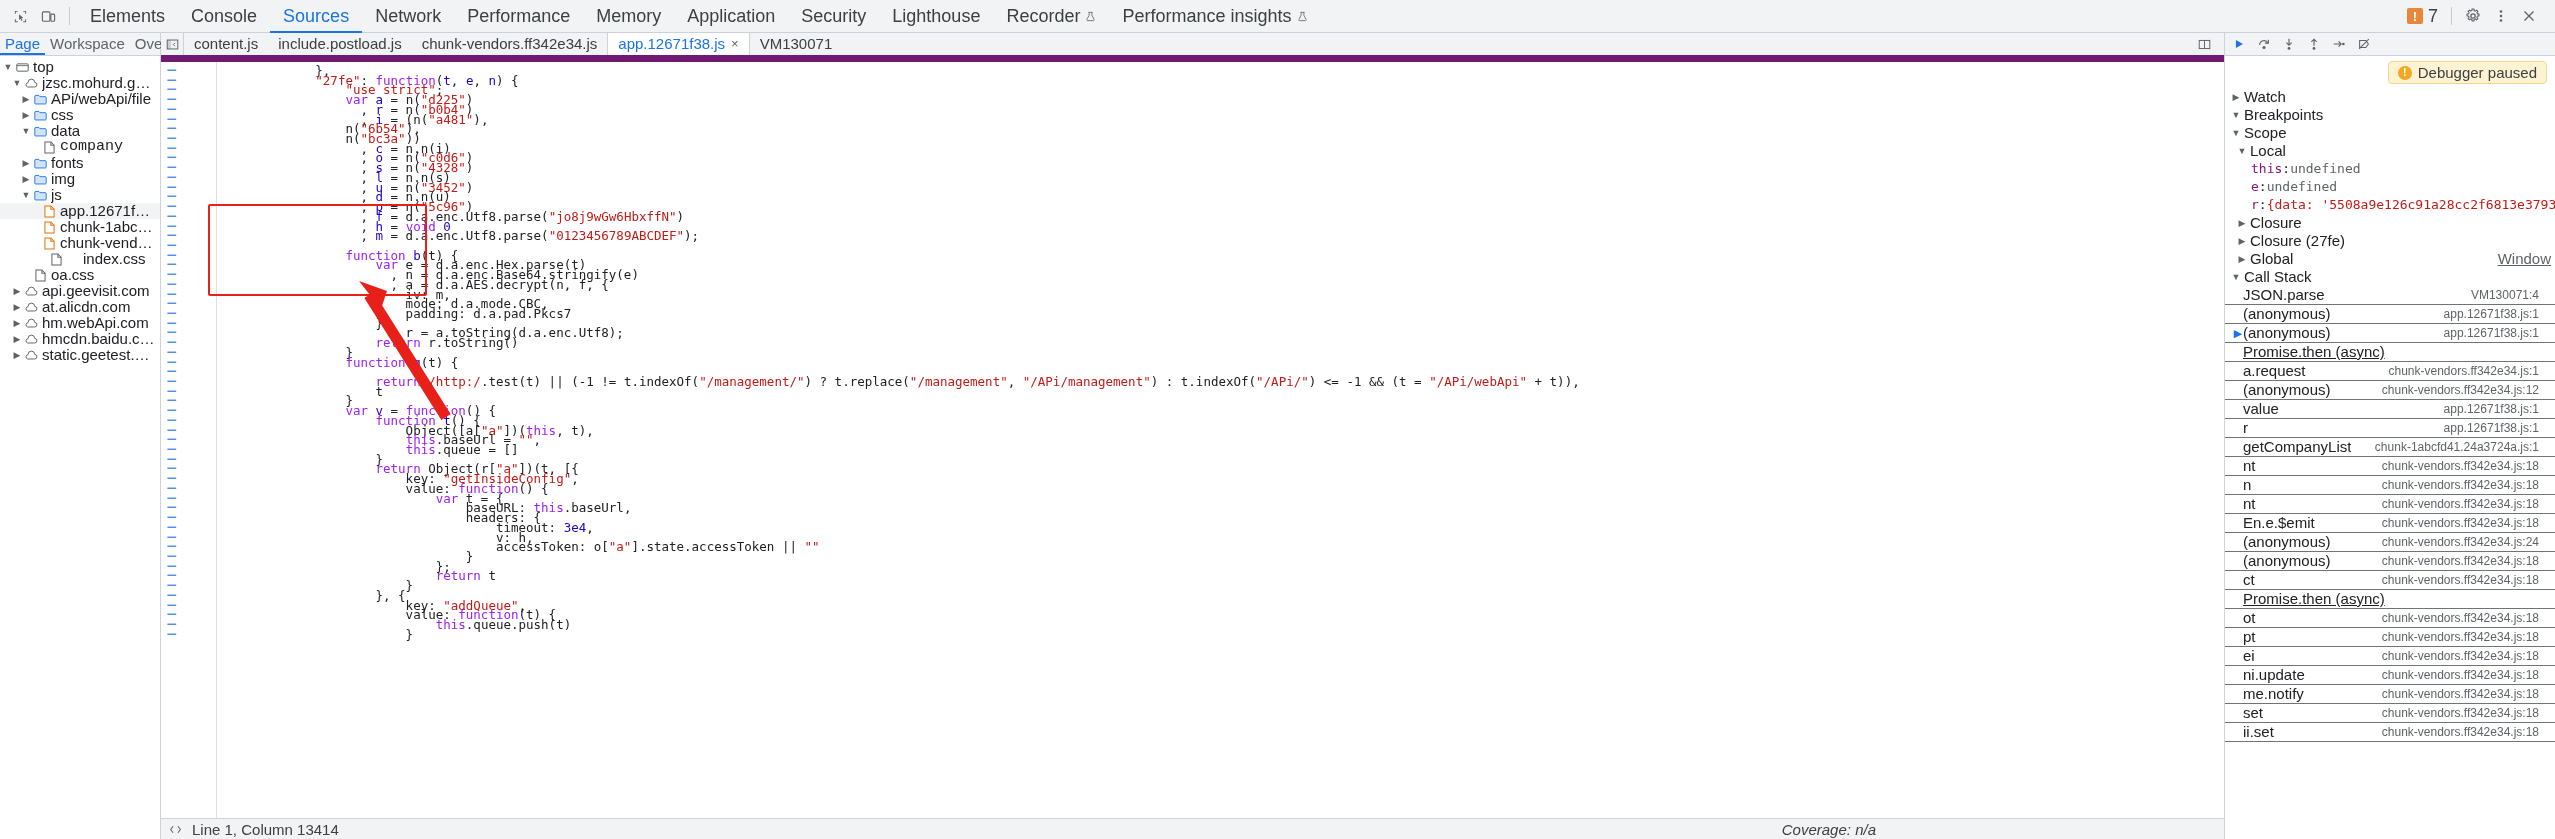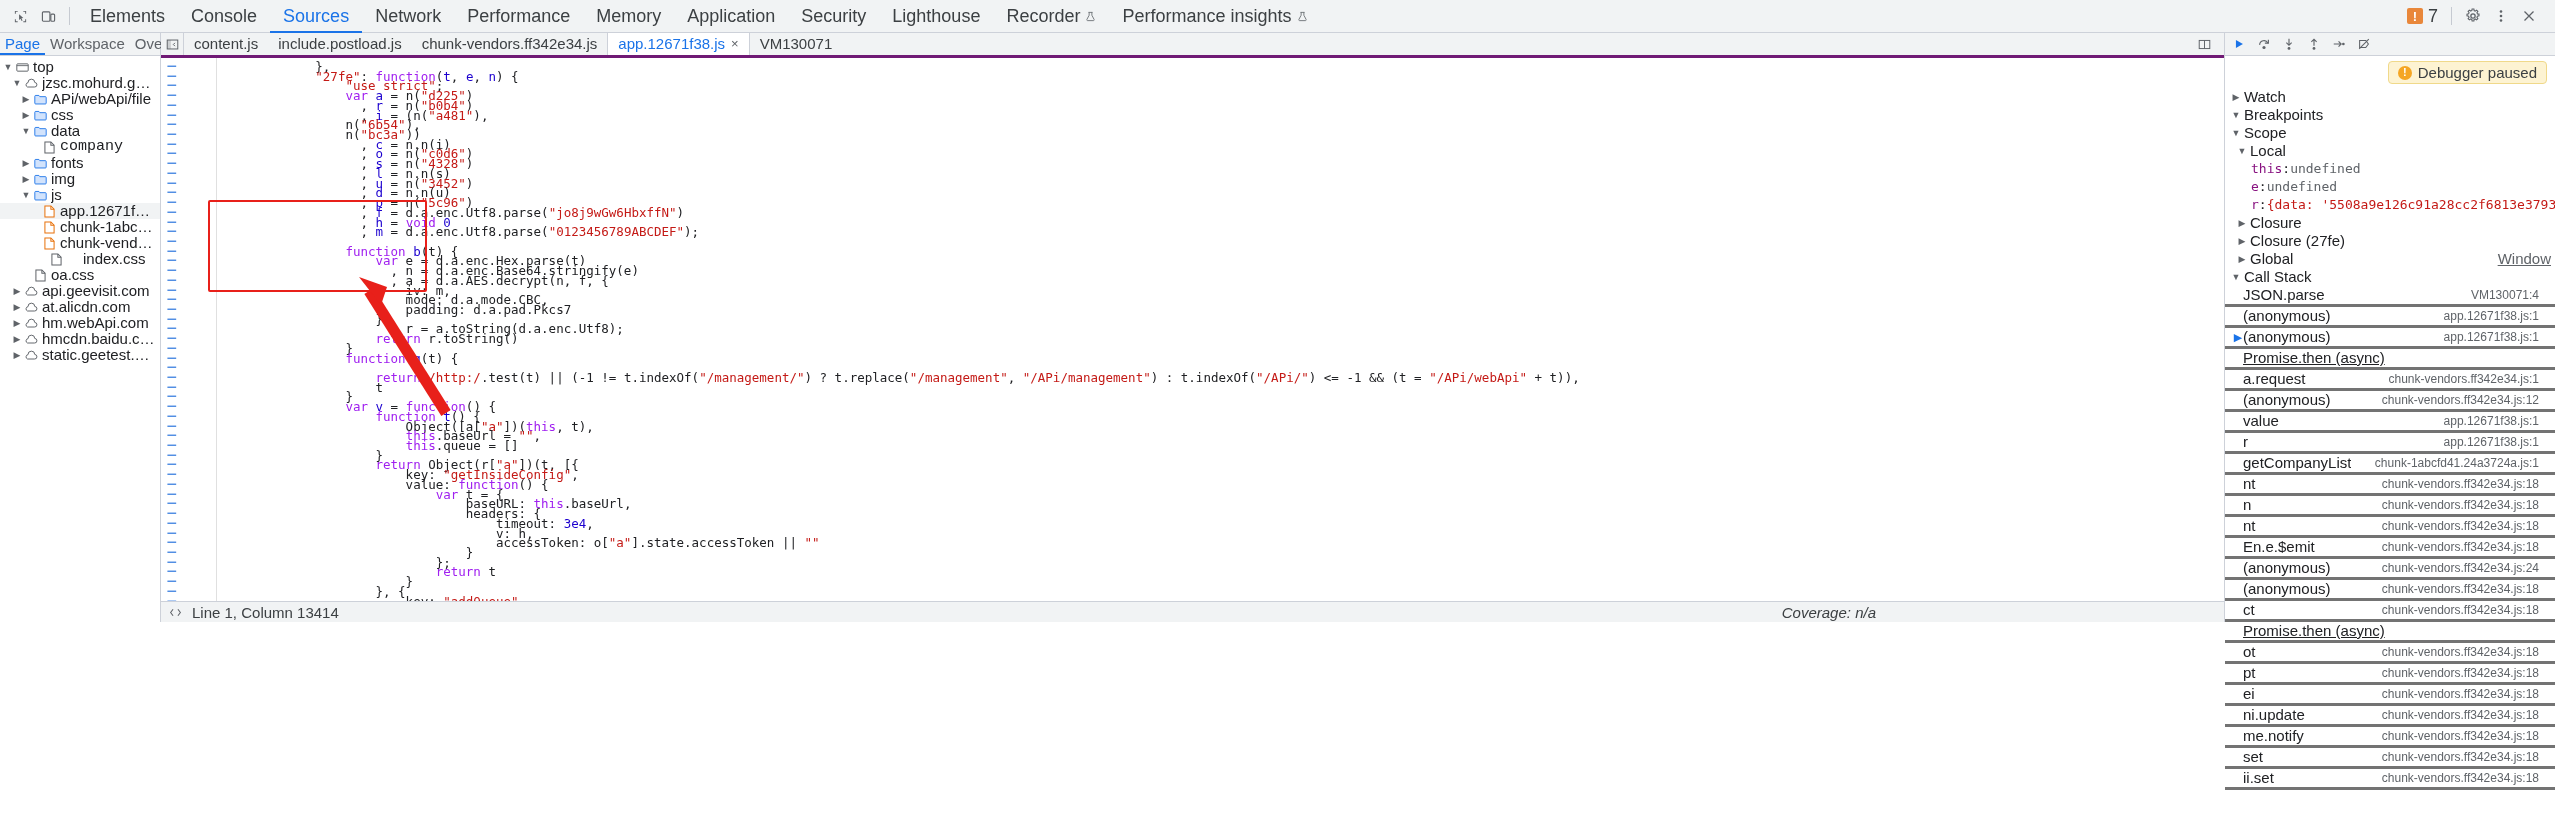--- a/index.html
+++ b/index.html
@@ -2,21 +2,21 @@
 <html><head>
 <meta charset="utf-8">
 <style>
   html,body{margin:0;padding:0;}
   body{
     width:2555px;height:839px;overflow:hidden;
     font-family:"Liberation Sans", sans-serif;
     font-size:18px;color:#202124;background:#fff;
     -webkit-font-smoothing:antialiased;
   }
-  .app{width:2555px;height:622px;display:flex;flex-direction:column;position:relative;}
+  .app{width:2555px;height:839px;display:flex;flex-direction:column;position:relative;}
 
   
   .main-toolbar{
     height:33px;min-height:33px;background:#f1f3f4;border-bottom:1px solid #cdd1d9;
     display:flex;align-items:center;padding:0 6px;box-sizing:border-box;
   }
   .tb-icon{width:28px;height:26px;display:flex;align-items:center;justify-content:center;cursor:pointer;}
   .tb-sep{width:1px;height:18px;background:#c6cad1;margin:0 7px;}
   .panel-tabs{display:flex;align-items:center;height:33px;}
   .panel-tab{
@@ -43,21 +43,21 @@
   .nav-kebab{padding:0 4px;cursor:pointer;display:flex;align-items:center;}
   .tree{flex:1;overflow:hidden;padding-top:3px;font-size:15px;}
   .tnode{display:flex;align-items:center;height:16px;line-height:16px;white-space:nowrap;cursor:pointer;padding-right:4px;}
   .tnode.sel{background:#f1f3f4;}
   .tw{width:12px;min-width:12px;display:flex;align-items:center;justify-content:center;color:#5f6368;font-size:9px;}
   .ticon{width:16px;min-width:16px;display:flex;align-items:center;justify-content:center;margin-right:3px;}
   .tlabel{color:#202124;overflow:hidden;text-overflow:ellipsis;}
 
   
   .editor-col{flex:1;display:flex;flex-direction:column;min-width:0;border-right:1px solid #cdd1d9;}
-  .file-tabs{height:22px;min-height:22px;background:#f1f3f4;border-bottom:3px solid #701a75;display:flex;align-items:center;font-size:15px;position:relative;}
+  .file-tabs{height:22px;min-height:22px;background:#f1f3f4;border-bottom:7px solid #701a75;display:flex;align-items:center;font-size:15px;position:relative;}
   .ft-nav-icon{width:22px;display:flex;align-items:center;justify-content:center;cursor:pointer;border-right:1px solid #cdd1d9;height:22px;}
   .ftab{height:22px;line-height:22px;padding:0 10px;color:#3c4043;white-space:nowrap;cursor:pointer;display:flex;align-items:center;gap:6px;box-sizing:border-box;}
   .ftab.active{background:#fff;color:#1a73e8;border-left:1px solid #cdd1d9;border-right:1px solid #cdd1d9;}
   .ftab .x{font-size:13px;color:#5f6368;}
   .ft-right{margin-left:auto;display:flex;align-items:center;padding-right:6px;}
 
   .editor-wrap{flex:1;display:flex;min-height:0;position:relative;background:#fff;overflow:hidden;}
   .gutter-fold{width:22px;min-width:22px;background:#fff;}
   .gutter{width:34px;min-width:34px;background:#fff;border-right:1px solid #e0e0e0;
     font-family:"DejaVu Sans Mono", monospace;font-size:13px;color:#3b7fe0;text-align:center;padding-top:4px;box-sizing:border-box;}
@@ -87,21 +87,21 @@
   .dsection{font-size:15px;}
   .dhead{display:flex;align-items:center;height:18px;line-height:18px;padding-left:6px;cursor:pointer;color:#202124;gap:3px;}
   .caret{width:10px;display:inline-flex;justify-content:center;color:#5f6368;font-size:9px;}
   .drow{height:18px;line-height:18px;padding-left:14px;font-size:15px;color:#202124;display:flex;align-items:center;white-space:nowrap;overflow:hidden;}
   .dcheck{display:flex;align-items:center;gap:6px;height:18px;padding-left:14px;font-size:15px;}
   .cbox{width:12px;height:12px;border:1px solid #9aa0a6;border-radius:2px;background:#fff;box-sizing:border-box;}
   .scope-k{color:#881280;}
   .scope-mono{font-family:"DejaVu Sans Mono", monospace;font-size:13px;}
   .val-undef{color:#5f6368;}
   .val-str{color:#c41a16;}
-  .stack-row{display:flex;align-items:center;height:18px;line-height:18px;font-size:15px;padding-left:8px;border-bottom:3px solid #737373;}
+  .stack-row{display:flex;align-items:center;height:18px;line-height:18px;font-size:15px;padding-left:8px;border-bottom:1px solid #737373;}
   .stack-row .nm{color:#202124;overflow:hidden;text-overflow:ellipsis;white-space:nowrap;}
   .stack-row .loc{margin-left:auto;color:#5f6368;font-size:12px;padding-right:16px;white-space:nowrap;}
   .stack-row.sel{background:#fff;}
   .stack-row.async{color:#5f6368;font-style:normal;background:#fff;}
   .stack-row .dot{width:10px;min-width:10px;display:flex;align-items:center;justify-content:center;color:#1a73e8;font-size:11px;}
   .gray{color:#5f6368;text-decoration:underline;}
 
   
   .statusbar{height:20px;min-height:20px;background:#f1f3f4;border-top:1px solid #cdd1d9;display:flex;align-items:center;font-size:15px;color:#3c4043;padding:0 8px;gap:10px;}
   .sb-right{margin-left:auto;color:#3c4043;padding-right:340px;font-style:italic;}

